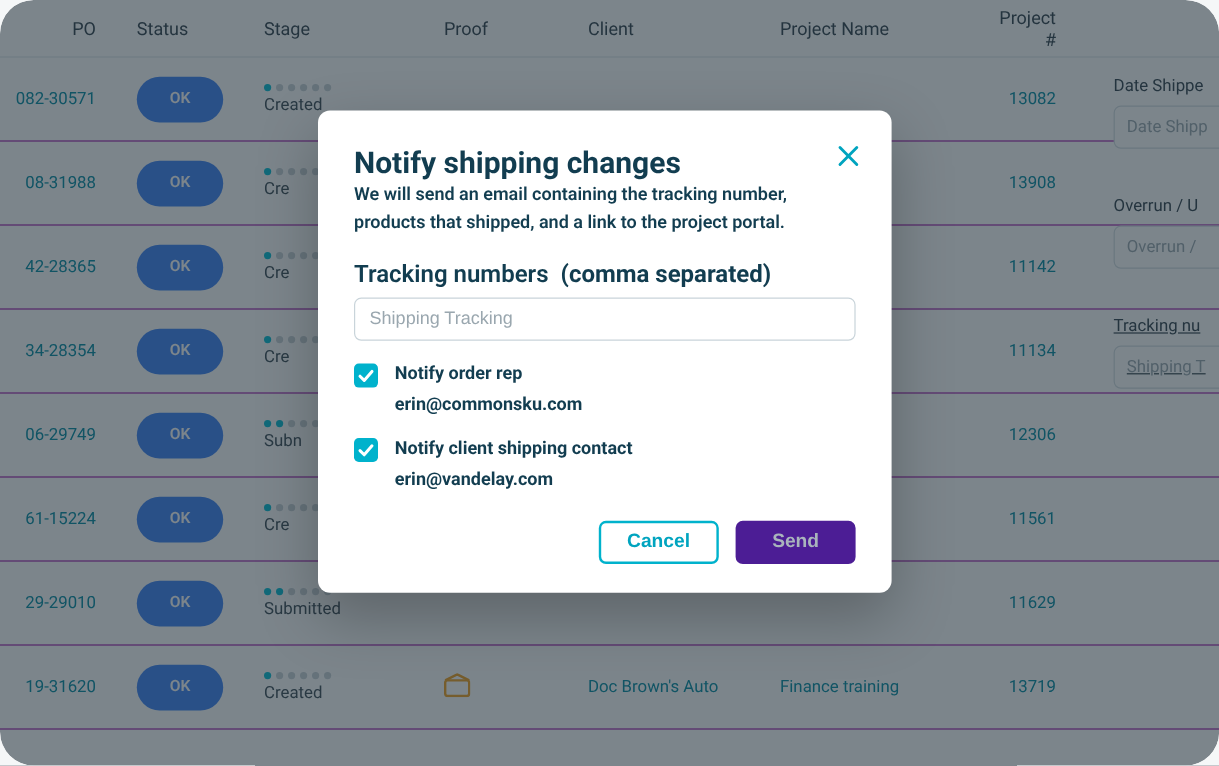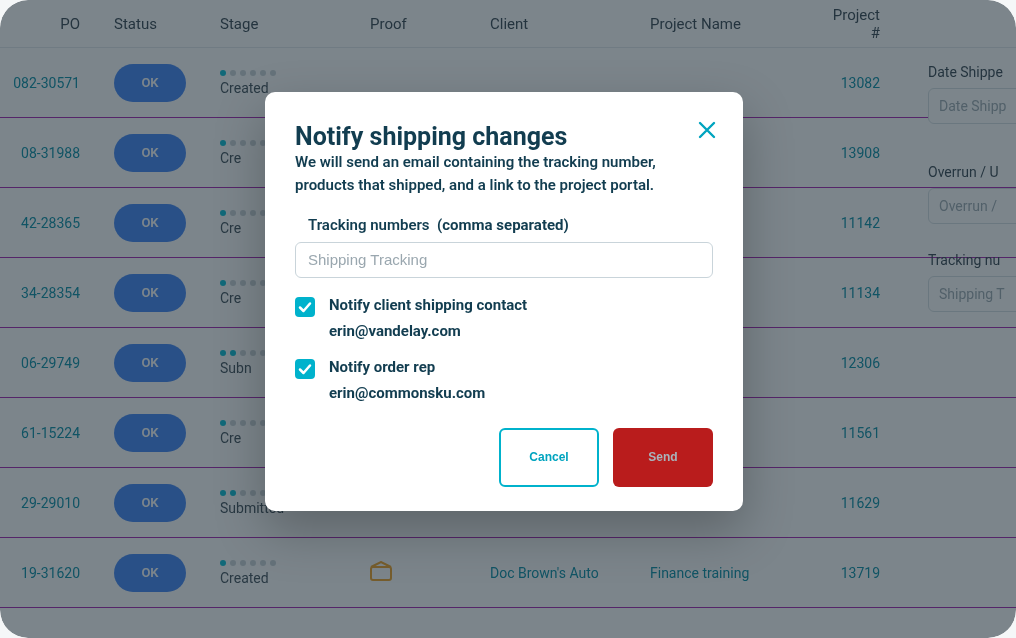--- a/index.html
+++ b/index.html
@@ -132,24 +132,23 @@
     font-weight: 300;
   }
   .modal-desc {
     font-size: 15px;
     line-height: 1.55;
     color: #123d50;
     font-weight: 600;
   }
   .field-label {
     margin-top: 18px;
-    font-size: 15px;
+    font-size: 20px;
     color: #123d50;
     font-weight: 600;
-    margin-left: 13px;
   }
   .field-label .hint { color: #123d50; font-weight: 700; }
   .tracking-input {
     margin-top: 8px;
     width: 100%;
     height: 36px;
     border: 1px solid #c9d4da;
     border-radius: 6px;
     padding: 0 12px;
     font-size: 15px;
@@ -176,39 +175,39 @@
   .check-text { color: #123d50; font-size: 15px; font-weight: 700; }
   .check-sub  { color: #123d50; font-size: 15px; font-weight: 700; margin-top: 8px; }
 
   .modal-actions {
     display: flex;
     justify-content: flex-end;
     gap: 14px;
     margin-top: 26px;
   }
   .btn {
-    height: 59px;
+    height: 36px;
     min-width: 100px;
     padding: 0 22px;
     border-radius: 6px;
-    font-size: 12px;
+    font-size: 16px;
     font-weight: 700;
     display: inline-flex;
     align-items: center;
     justify-content: center;
     cursor: pointer;
     border: none;
   }
   .btn-cancel {
     background: #fff;
     border: 2px solid #00b2cc;
     color: #00a4bf;
   }
   .btn-send {
-    background: #b91c1c;
+    background: #4c1d95;
     color: #a9b4bc;
     cursor: not-allowed;
   }
 </style>
 </head>
 <body>
 
 <div class="app-frame">
   <div class="app-inner">
 
@@ -398,21 +397,21 @@
 
     <div class="sidebar">
       <div class="side-group">
         <div class="side-label">Date Shippe</div>
         <div class="side-input">Date Shipp</div>
       </div>
       <div class="side-group" style="margin-top:40px;">
         <div class="side-label">Overrun / U</div>
         <div class="side-input">Overrun /</div>
       </div>
-      <div class="side-group" style="margin-top:28px;">
+      <div class="side-group" style="margin-top:40px;text-decoration:underline;">
         <div class="side-label">Tracking nu</div>
         <div class="side-input">Shipping T</div>
       </div>
     </div>
 
   </div>
 
   <div class="overlay"></div>
 
   <div class="modal">
@@ -430,34 +429,34 @@
     </div>
     <input class="tracking-input" type="text" placeholder="Shipping Tracking" style="">
 
     <div class="check-row">
       <div class="checkbox">
         <svg width="16" height="16" viewBox="0 0 16 16">
             <path d="M3 8.5 L6.5 12 L13 4.5" stroke="#fff" stroke-width="2.5" fill="none" stroke-linecap="round" stroke-linejoin="round"></path>
           </svg>
       </div>
       <div>
-        <div class="check-text">Notify client shipping contact</div>
-        <div class="check-sub">erin@vandelay.com</div>
+        <div class="check-text">Notify order rep</div>
+        <div class="check-sub">erin@commonsku.com</div>
       </div>
     </div>
 
     <div class="check-row">
       <div class="checkbox">
         <svg width="16" height="16" viewBox="0 0 16 16">
             <path d="M3 8.5 L6.5 12 L13 4.5" stroke="#fff" stroke-width="2.5" fill="none" stroke-linecap="round" stroke-linejoin="round"></path>
           </svg>
       </div>
       <div>
-        <div class="check-text">Notify order rep</div>
-        <div class="check-sub">erin@commonsku.com</div>
+        <div class="check-text">Notify client shipping contact</div>
+        <div class="check-sub">erin@vandelay.com</div>
       </div>
     </div>
 
     <div class="modal-actions">
       <button class="btn btn-cancel">Cancel</button>
       <button class="btn btn-send" disabled="">Send</button>
     </div>
   </div>
 
 </div>

